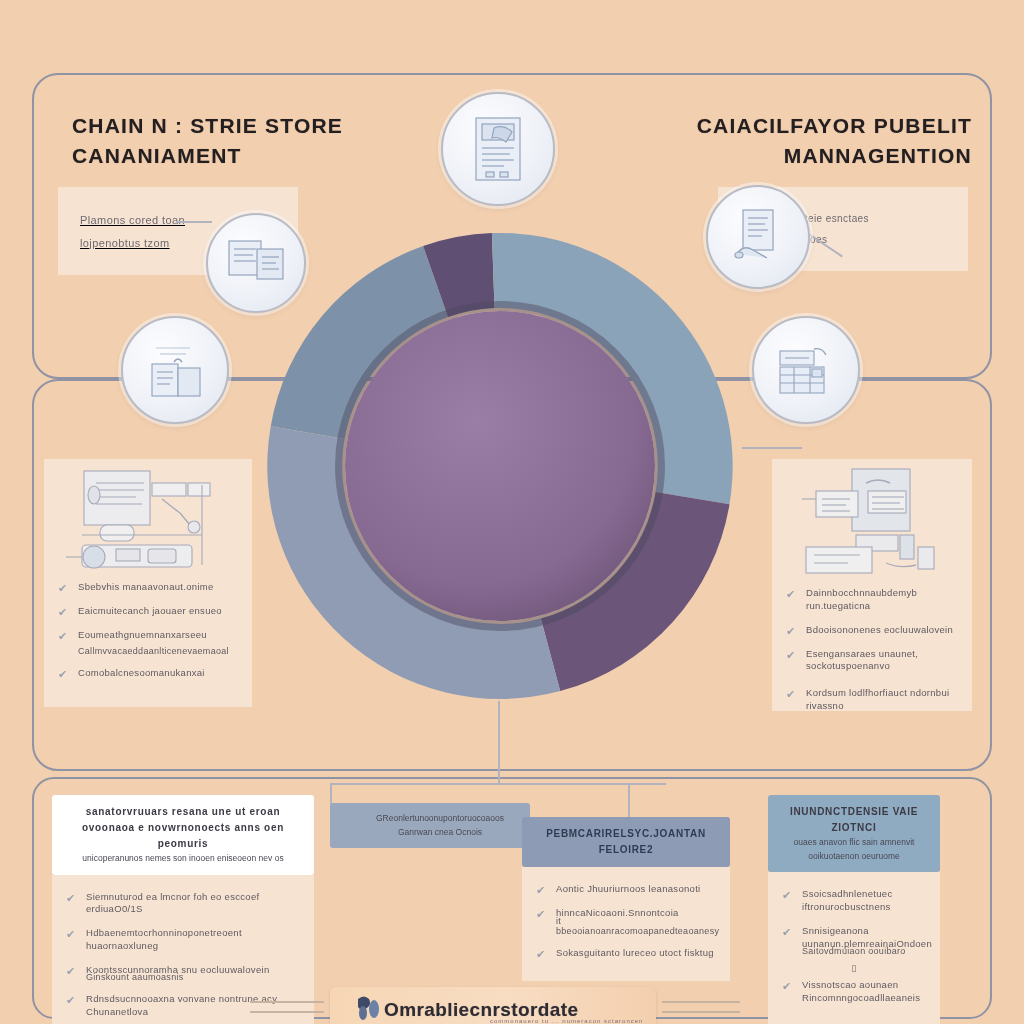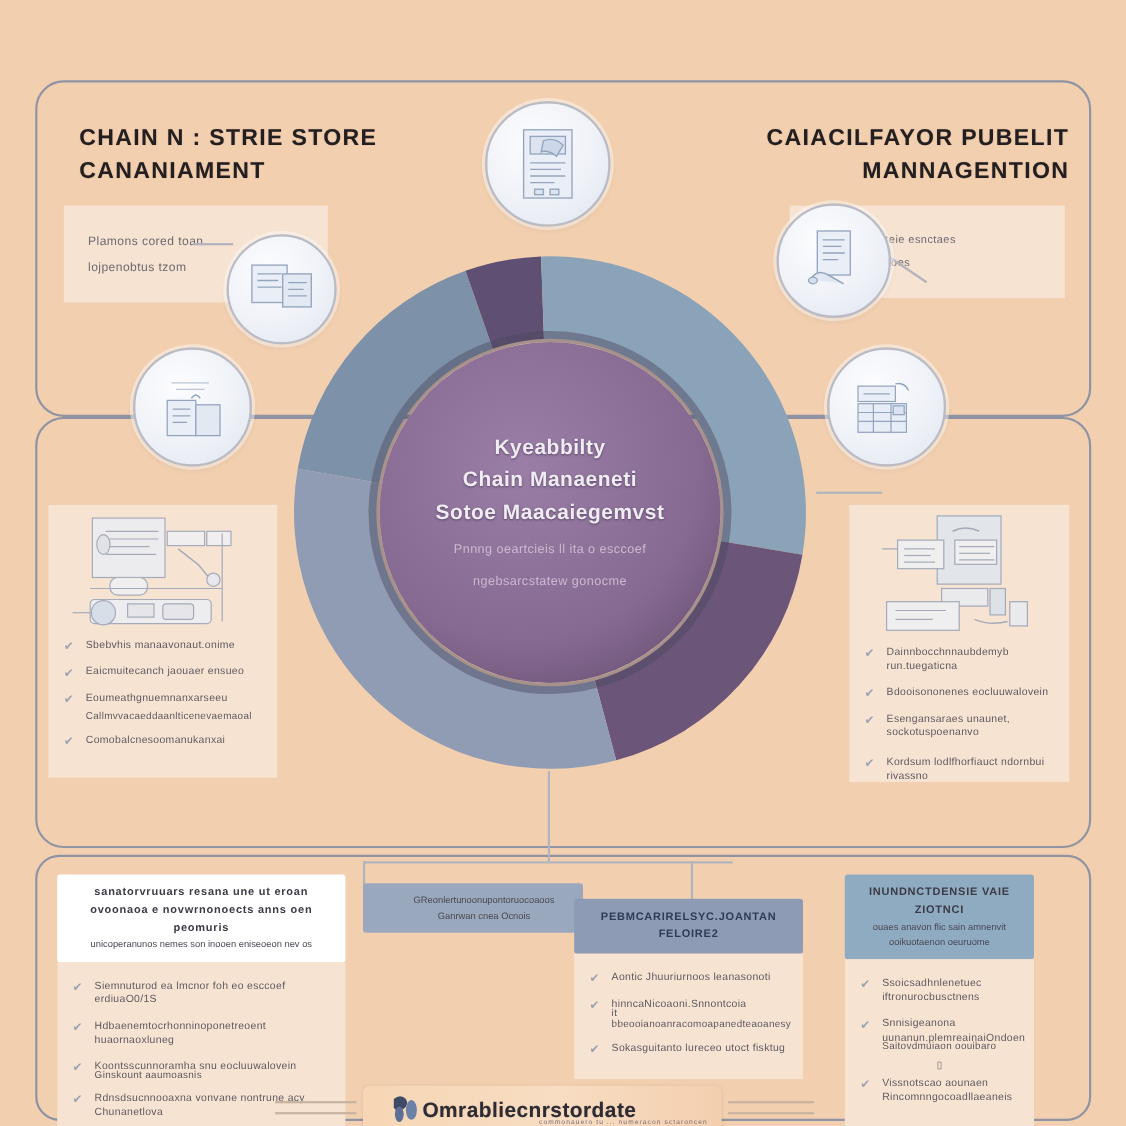--- a/index.html
+++ b/index.html
@@ -36,21 +36,21 @@
   }
   #title-left{left:72px;top:76px;width:300px;}
   #title-right{right:52px;top:76px;width:300px;text-align:right;}
 
   
   .cream-box{
     position:absolute;
     background:#f7e3d2;
     box-sizing:border-box;
   }
-  #box-tl{left:58px;top:152px;width:240px;height:88px;}
+  #box-tl{left:58px;top:152px;width:240px;height:88px;text-decoration:underline;}
   #box-tr{right:56px;top:152px;width:250px;height:84px;}
   #box-ml{left:44px;top:424px;width:208px;height:248px;}
   #box-mr{right:52px;top:424px;width:200px;height:252px;}
 
   .tiny-lines{padding:22px 20px 0 22px;}
   .tiny-lines div{
     font-size:11px;color:#6d6a70;line-height:2.05;
     letter-spacing:.4px;
     filter:blur(.35px);
   }
@@ -308,27 +308,20 @@
 
         <path d="M 229.5 38.3 A 233 233 0 0 1 60.2 225.1 L 40.8 152.6 A 158 158 0 0 0 155.6 26.0 Z" fill="#6b5578"></path>
 
         <path d="M 60.2 225.1 A 233 233 0 0 1 -229.3 -39.8 L -155.5 -27.0 A 158 158 0 0 0 40.8 152.6 Z" fill="#8f9cb4"></path>
 
         <circle cx="0" cy="0" r="160" fill="none" stroke="#4b4660" stroke-width="10" opacity="0.45"></circle>
 
         <circle cx="0" cy="0" r="155" fill="url(#innerG)"></circle>
       </g>
     </svg>
-    <div id="donut-text">
-      <div class="dt">Kyeabbilty</div>
-      <div class="dt">Chain Manaeneti</div>
-      <div class="dt">Sotoe Maacaiegemvst</div>
-      <div class="ds">Pnnng oeartcieis ll ita o esccoef</div>
-      <div class="ds">ngebsarcstatew gonocme</div>
-    </div>
   </div>
 
   <div class="bubble" id="bubble-top">
     <svg width="64" height="70" viewBox="0 0 64 70">
       <g fill="none" stroke="#93a4bd" stroke-width="1.2">
         <rect x="10" y="4" width="44" height="62" fill="#e9eef7"></rect>
         <rect x="16" y="10" width="32" height="16" fill="#dce4f0"></rect>
         <path d="M28 14 q10 -4 18 4 l-6 10 q-8 -6 -14 -4 Z" fill="#ccd8e9"></path>
         <line x1="16" y1="34" x2="48" y2="34"></line>
           <line x1="16" y1="40" x2="44" y2="40"></line>

